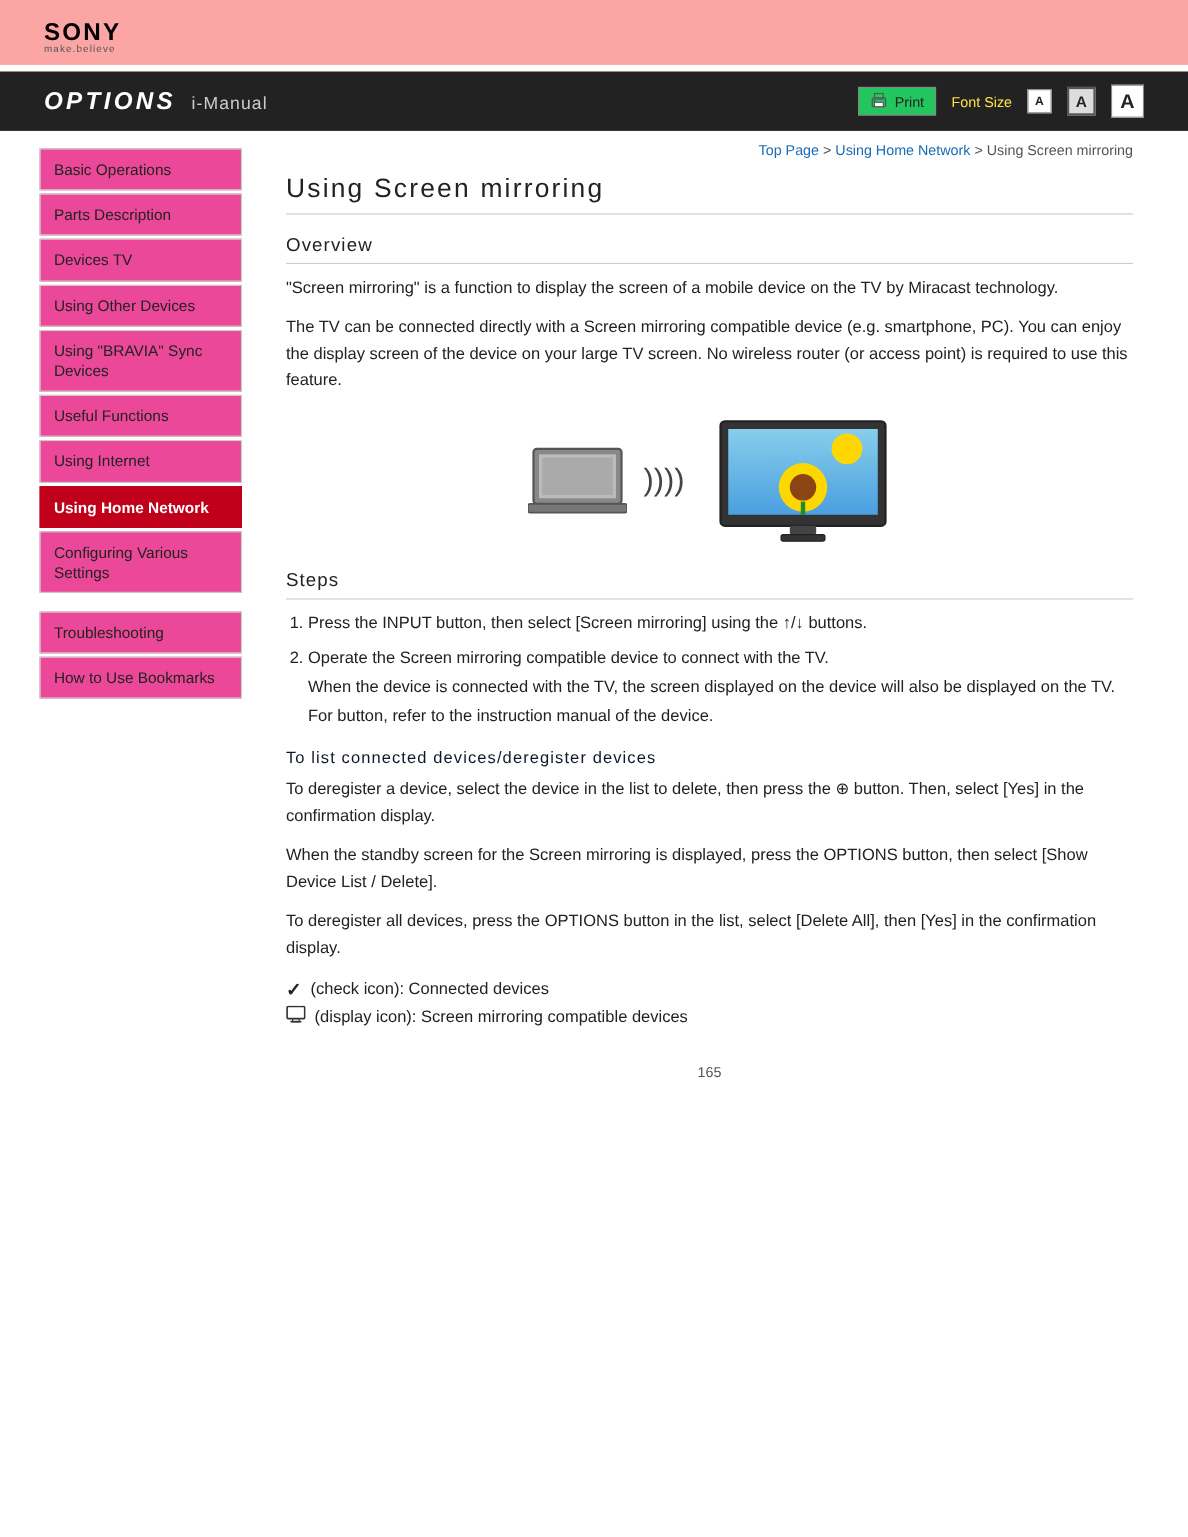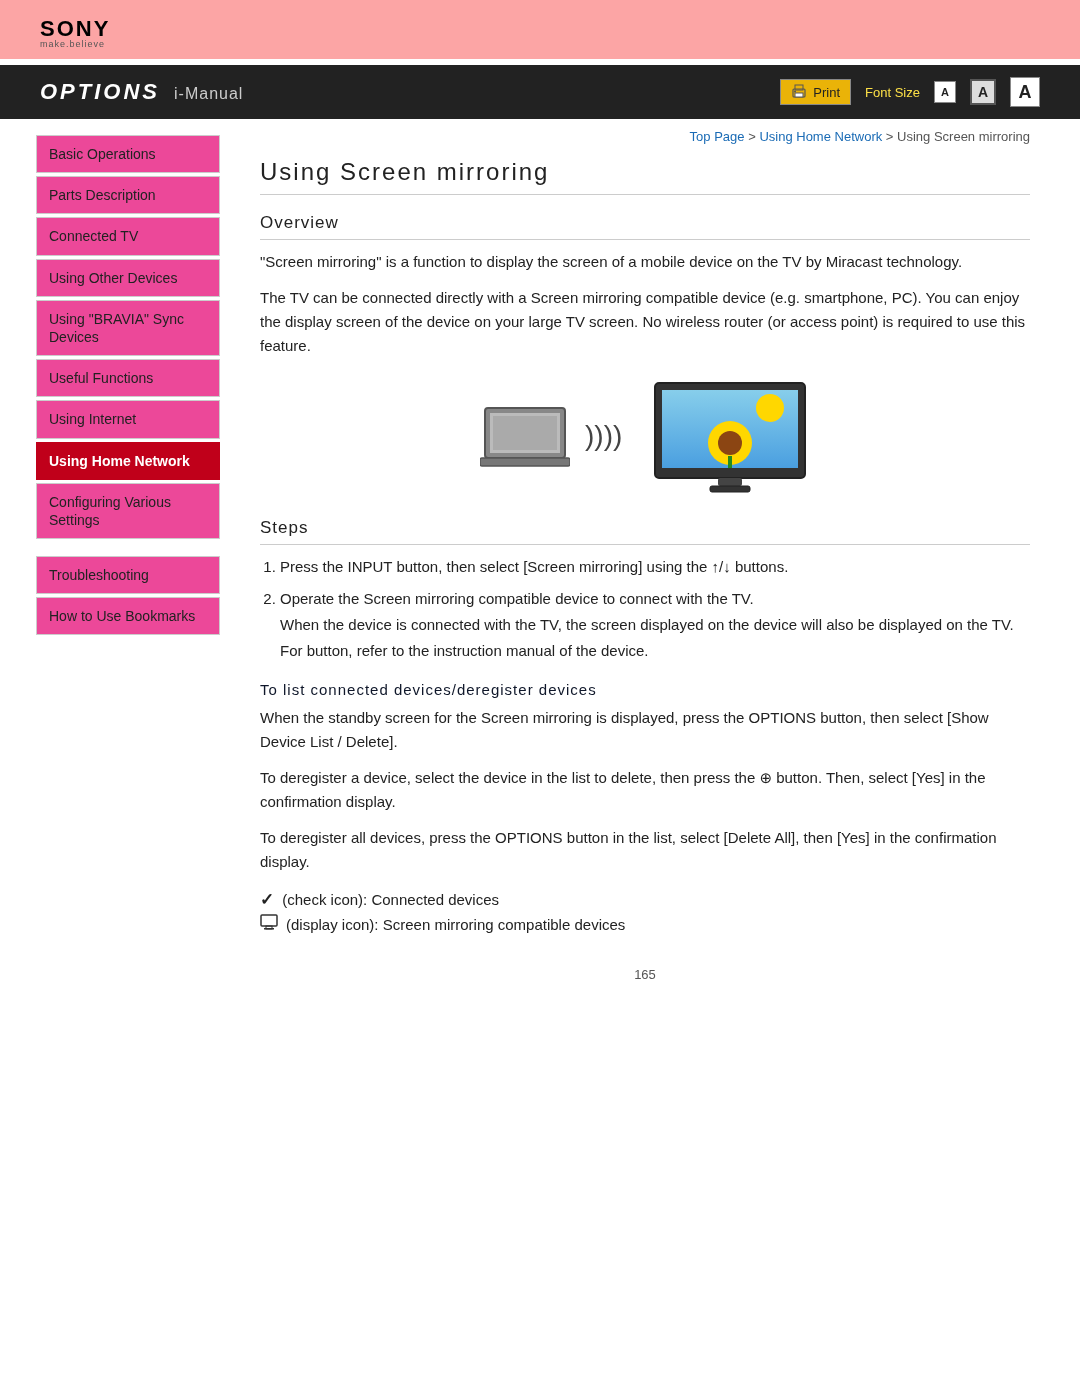--- a/index.html
+++ b/index.html
@@ -63,21 +63,21 @@
     }
     .header-right {
       display: flex;
       align-items: center;
       gap: 14px;
     }
     .print-btn {
       display: flex;
       align-items: center;
       gap: 6px;
-      background: #eab308;
+      background: #22c55e;
       border: 1px solid #888;
       padding: 4px 10px;
       font-size: 13px;
       cursor: pointer;
       color: #222;
     }
     .font-size-label {
       color: #fde047;
       font-size: 13px;
     }
@@ -270,21 +270,21 @@
     <button class="font-btn medium">A</button>
     <button class="font-btn large">A</button>
   </div>
 </div>
 
 <div class="main-layout">
 
   <div class="sidebar">
     <div class="sidebar-item">Basic Operations</div>
     <div class="sidebar-item">Parts Description</div>
-    <div class="sidebar-item">Connected TV</div>
+    <div class="sidebar-item">Devices TV</div>
     <div class="sidebar-item">Using Other Devices</div>
     <div class="sidebar-item">Using "BRAVIA" Sync Devices</div>
     <div class="sidebar-item">Useful Functions</div>
     <div class="sidebar-item">Using Internet</div>
     <div class="sidebar-item active">Using Home Network</div>
     <div class="sidebar-item">Configuring Various Settings</div>
     <div class="sidebar-divider"></div>
     <div class="sidebar-item">Troubleshooting</div>
     <div class="sidebar-item">How to Use Bookmarks</div>
   </div>
@@ -353,22 +353,22 @@
         <span>Press the INPUT button, then select [Screen mirroring] using the ↑/↓ buttons.</span>
       </li>
       <li>
         <span>Operate the Screen mirroring compatible device to connect with the TV.</span>
         <span class="sub-text">When the device is connected with the TV, the screen displayed on the device will also be displayed on the TV.</span>
         <span class="sub-text">For button, refer to the instruction manual of the device.</span>
       </li>
     </ol>
 
     <h3 class="sub-heading">To list connected devices/deregister devices</h3>
+    <p>To deregister a device, select the device in the list to delete, then press the ⊕ button. Then, select [Yes] in the confirmation display.</p>
     <p>When the standby screen for the Screen mirroring is displayed, press the OPTIONS button, then select [Show Device List / Delete].</p>
-    <p>To deregister a device, select the device in the list to delete, then press the ⊕ button. Then, select [Yes] in the confirmation display.</p>
     <p>To deregister all devices, press the OPTIONS button in the list, select [Delete All], then [Yes] in the confirmation display.</p>
 
     <ul class="icon-list">
       <li>
         <span class="check-icon">✓</span>
         <span>(check icon): Connected devices</span>
       </li>
       <li>
         <span class="display-icon">
           <svg width="18" height="16" viewBox="0 0 18 16">

